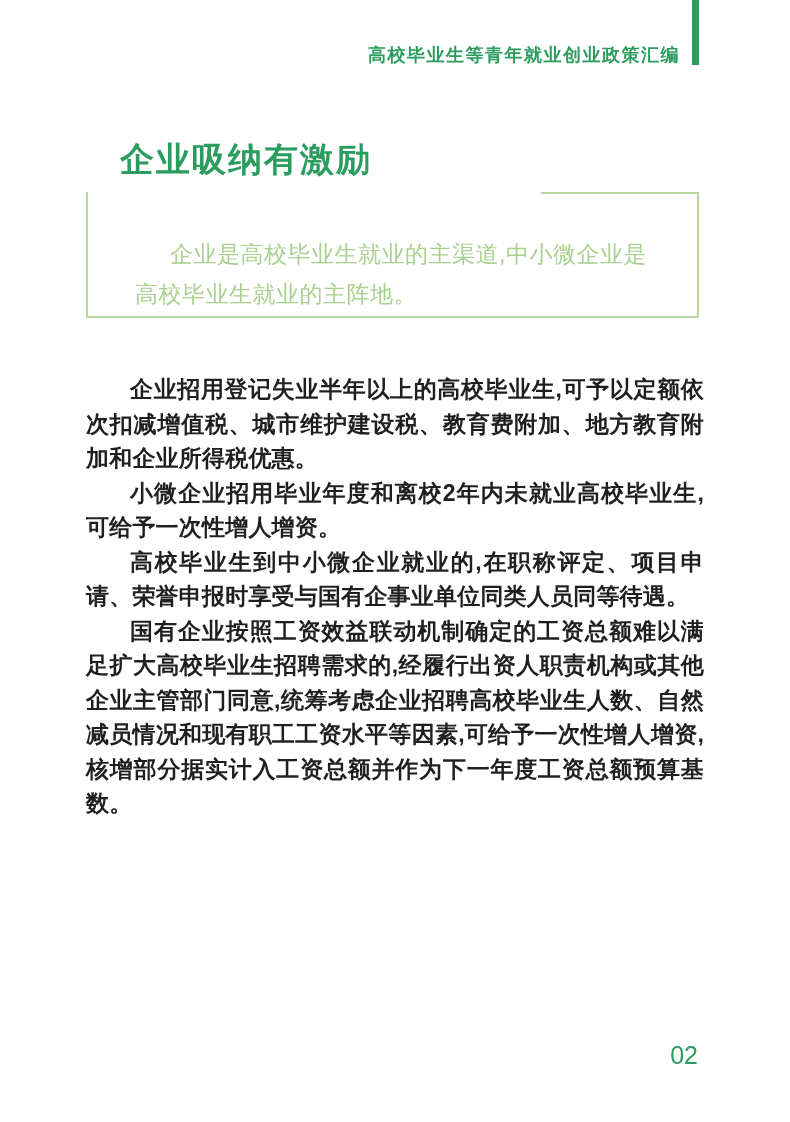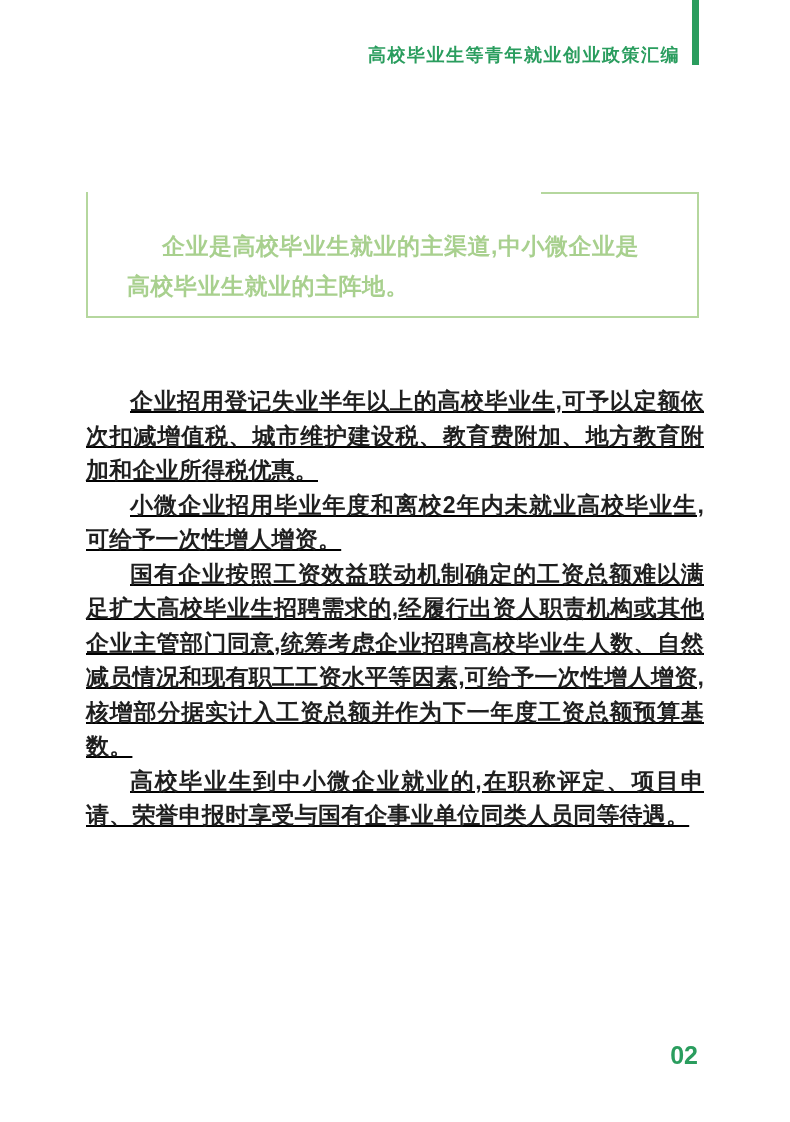--- a/index.html
+++ b/index.html
@@ -68,75 +68,75 @@
     right: -2px;
     width: 158px;
     height: 2px;
     background: var(--quote-border, #b5d79e);
   }
   .quote-text {
     position: absolute;
     left: 35px;
     right: 38px;
     top: 30px;
-    margin: 4px;
+    margin: 12px;
     font-size: 23px;
     line-height: 40px;
-    font-weight: bold;
+    font-weight: normal;
     color: var(--light-green, #a8d08e);
     text-indent: 35px;
     letter-spacing: 0.5px;
   }
 
   
   .body-text {
     position: absolute;
     left: 86px;
-    top: 384px;
+    top: 372px;
     width: 618px;
-    text-decoration: underline;
   }
   .body-text p {
     margin: 0;
     font-size: 23px;
     line-height: 34.5px;
     font-weight: bold;
     color: var(--body-text, #1f1f1f);
     text-indent: 44px;
     text-align: justify;
     letter-spacing: 0.2px;
   }
 
   
   .page-number {
     position: absolute;
     right: 92px;
     top: 1041px;
     font-size: 25px;
-    font-weight: bold;
+    font-weight: normal;
     color: var(--dark-green, #2a9d5e);
     margin-left: 44px;
   }
 </style>
 </head>
 <body>
 
 <div class="page">
 
   <div class="header-title">高校毕业生等青年就业创业政策汇编</div>
 
   <div class="accent-bar"></div>
 
+  <h1 class="section-title">企业吸纳有激励</h1>
 
   <div class="quote-box">
     <p class="quote-text">企业是高校毕业生就业的主渠道,中小微企业是高校毕业生就业的主阵地。</p>
   </div>
 
   <div class="body-text">
     <p>企业招用登记失业半年以上的高校毕业生,可予以定额依次扣减增值税、城市维护建设税、教育费附加、地方教育附加和企业所得税优惠。</p>
     <p>小微企业招用毕业年度和离校2年内未就业高校毕业生,可给予一次性增人增资。</p>
+    <p>高校毕业生到中小微企业就业的,在职称评定、项目申请、荣誉申报时享受与国有企事业单位同类人员同等待遇。</p>
     <p>国有企业按照工资效益联动机制确定的工资总额难以满足扩大高校毕业生招聘需求的,经履行出资人职责机构或其他企业主管部门同意,统筹考虑企业招聘高校毕业生人数、自然减员情况和现有职工工资水平等因素,可给予一次性增人增资,核增部分据实计入工资总额并作为下一年度工资总额预算基数。</p>
-    <p>高校毕业生到中小微企业就业的,在职称评定、项目申请、荣誉申报时享受与国有企事业单位同类人员同等待遇。</p>
   </div>
 
   <div class="page-number">02</div>
 
 </div>
 
 </body></html>

